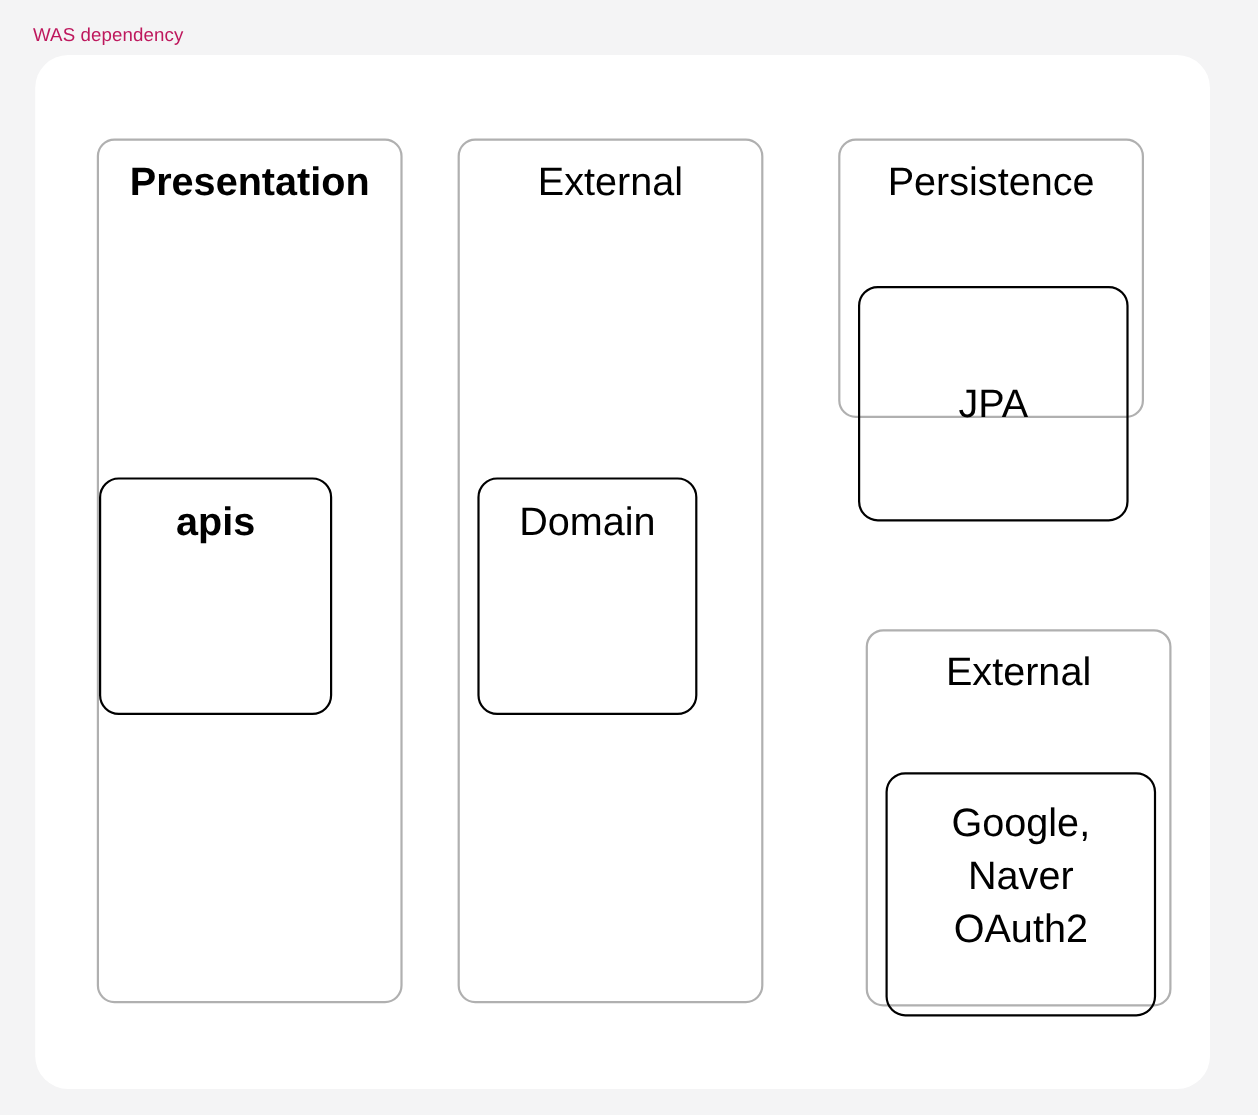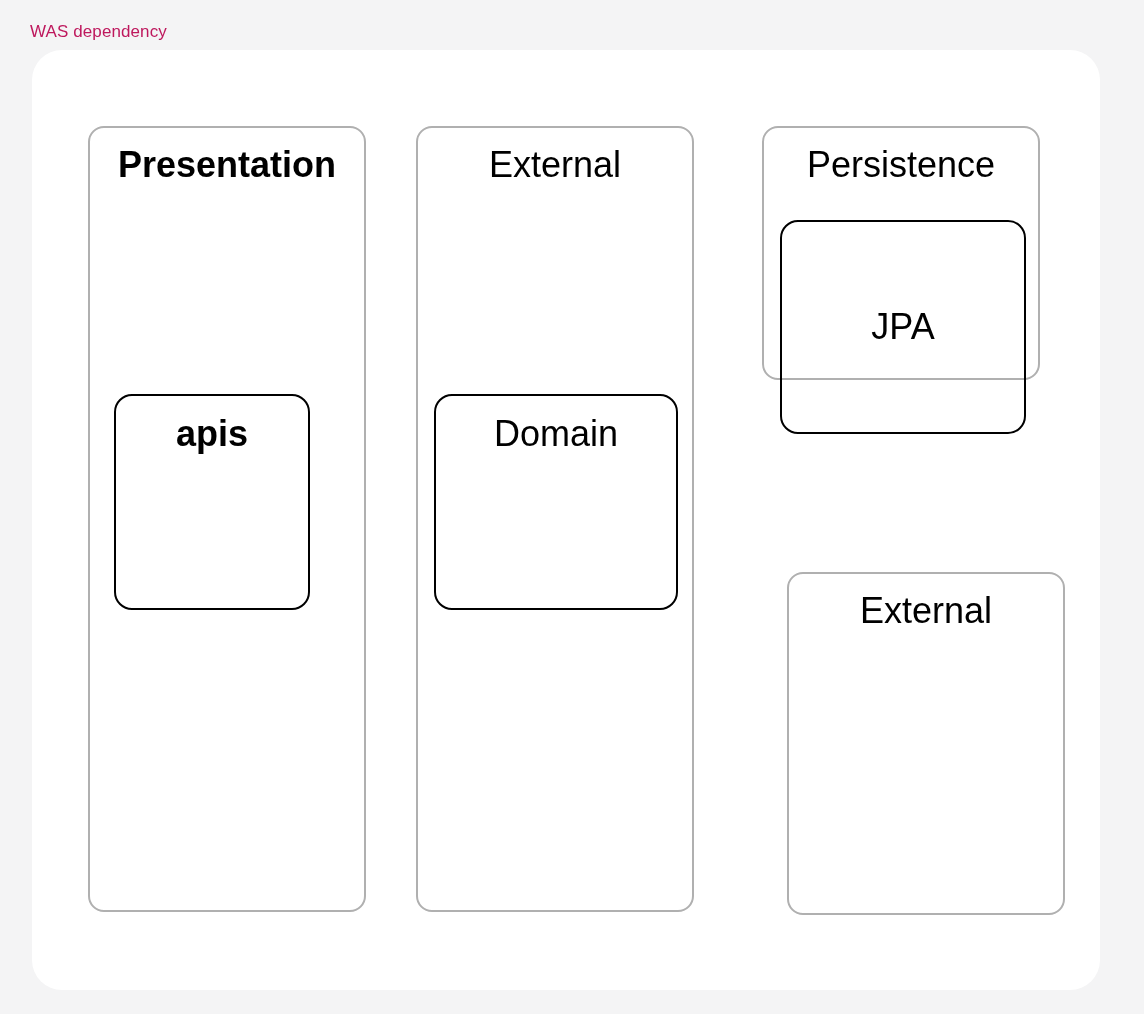--- a/index.html
+++ b/index.html
@@ -58,20 +58,21 @@
     white-space: nowrap;
   }
 
   
   .node {
     position: absolute;
     border: 2px solid #000000;
     border-radius: 18px;
     background: transparent;
     box-sizing: border-box;
+    margin-top: 40px;
   }
   .node > .node-label {
     position: absolute;
     left: 0;
     right: 0;
     text-align: center;
     font-size: 36px;
     line-height: 48px;
     color: #000000;
   }
@@ -80,22 +81,22 @@
     top: 50%;
     transform: translateY(-50%);
   }
 
   
   #group-presentation { left: 56px;  top: 76px;  width: 278px; height: 786px; font-weight: bold; }
   #group-business     { left: 384px; top: 76px;  width: 278px; height: 786px; }
   #group-persistence  { left: 730px; top: 76px;  width: 278px; height: 254px; }
   #group-external     { left: 755px; top: 522px; width: 278px; height: 343px; }
 
-  #node-apis   { left: 24px; top: 266px; width: 196px; height: 216px; }
-  #node-domain { left: 16px; top: 266px; width: 244px; height: 216px; padding-left: 24px; }
+  #node-apis   { left: 0; top: 266px; width: 212px; height: 216px; }
+  #node-domain { left: 16px; top: 266px; width: 200px; height: 216px; padding-left: 24px; }
   #node-jpa    { left: 16px; top: 92px;  width: 246px; height: 214px; }
   #node-oauth  { left: 16px; top: 88px;  width: 246px; height: 222px; }
 
   #node-oauth > .node-label { top: 20px; }
 </style>
 </head>
 <body>
 
 <div class="diagram-title">WAS dependency</div>
 
@@ -117,15 +118,18 @@
 
   <div class="group" id="group-persistence">
     <div class="group-label">Persistence</div>
     <div class="node label-middle" id="node-jpa">
       <div class="node-label">JPA</div>
     </div>
   </div>
 
   <div class="group" id="group-external">
     <div class="group-label">External</div>
+    <div class="node label-top" id="node-oauth">
+      <div class="node-label">Google,<br>Naver<br>OAuth2</div>
+    </div>
   </div>
 
 </div>
 
 </body></html>

